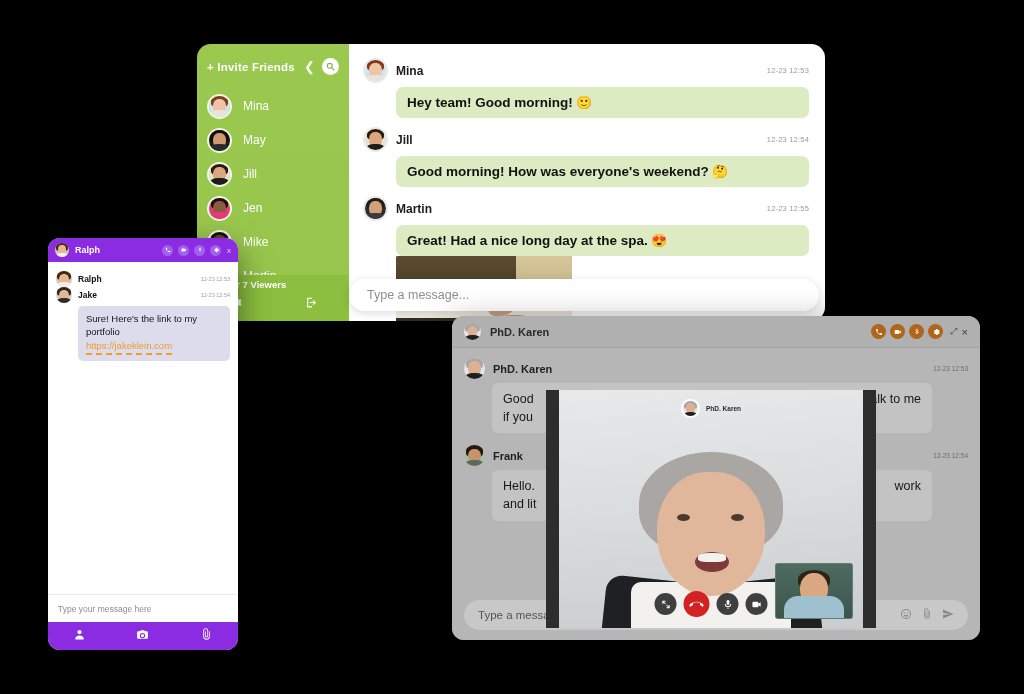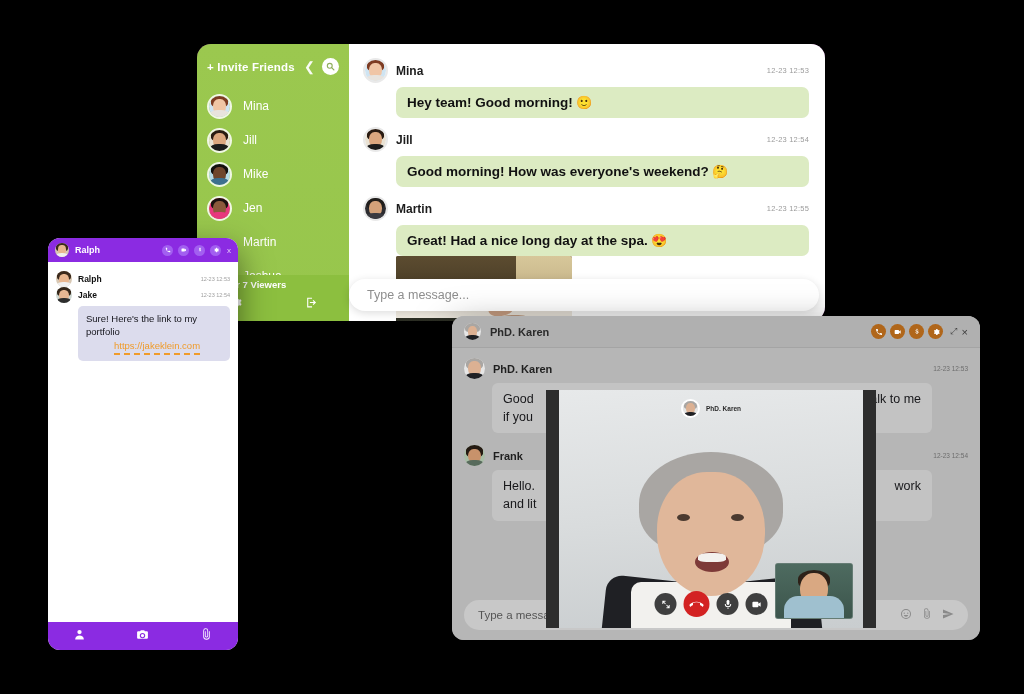--- a/index.html
+++ b/index.html
@@ -126,21 +126,21 @@
   .ph-body { flex: 1; background: #fff; padding: 9px 8px 0 8px; overflow: hidden; }
   .pm-head { display: flex; align-items: center; gap: 6px; }
   .pm-ava { width: 16px; height: 16px; border-radius: 50%; overflow:hidden; position: relative; flex:0 0 16px;}
   .pm-name { font-size: 8.5px; font-weight: 700; color: #111; }
   .pm-time { margin-left: auto; font-size: 5.5px; color: #9e9e9e; }
   .pm-bubble {
     margin-left: 22px; margin-top: 3px; margin-bottom: 10px;
     background: #dcdced; border-radius: 5px; padding: 6px 8px;
     font-size: 9.5px; line-height: 1.42; color: #15151c;
   }
-  .pm-link { color: #f09b2a; text-decoration: none; display:block; border-bottom: 2px dashed #f09b2a; padding-bottom:1px; width: fit-content; margin-left: 28px;}
+  .pm-link { color: #f09b2a; text-decoration: none; display:block; border-bottom: 2px dashed #f09b2a; padding-bottom:1px; width: fit-content;}
 
   .ph-composer {
     height: 28px; flex: 0 0 28px; background: #fff;
     border-top: 1px solid #ececec;
     display: flex; align-items: center; padding: 0 10px;
   }
   .ph-composer .ph { font-size: 8.5px; color: #8d8d8d; }
   .ph-tabbar {
     height: 28px; flex: 0 0 28px; background: #8b2be2;
     display: flex; align-items: center; justify-content: space-around;
@@ -287,49 +287,60 @@
                 <span class="hair" style="background:#7d3b22"></span>
                 <span class="face" style="background:#f0c5a5"></span>
                 <span class="body" style="background:#e8e3dd"></span>
               </span>
             </span>
           <span class="gs-name">Mina</span>
         </div>
         <div class="gs-item">
           <span class="gs-ava">
               <span class="f">
+                <span class="bg" style="background:#1a1a1a"></span>
+                <span class="hair" style="background:#140f0c;left:2%;width:96%;height:66%"></span>
+                <span class="face" style="background:#cf9a72"></span>
+                <span class="body" style="background:#2b2b2b"></span>
+              </span>
+            </span>
+          <span class="gs-name">May</span>
+        </div>
+        <div class="gs-item">
+          <span class="gs-ava">
+              <span class="f">
                 <span class="bg" style="background:#e9e2d4"></span>
                 <span class="hair" style="background:#2a1b12"></span>
                 <span class="face" style="background:#dca77f"></span>
                 <span class="body" style="background:#1c1c1c"></span>
               </span>
             </span>
           <span class="gs-name">Jill</span>
         </div>
         <div class="gs-item">
           <span class="gs-ava">
               <span class="f">
+                <span class="bg" style="background:#e8397e"></span>
+                <span class="hair" style="background:#1a1110"></span>
+                <span class="face" style="background:#8c5a3c"></span>
+                <span class="body" style="background:#e8397e"></span>
+              </span>
+            </span>
+          <span class="gs-name">Jen</span>
+        </div>
+        <div class="gs-item">
+          <span class="gs-ava">
+              <span class="f">
                 <span class="bg" style="background:#b7dce8"></span>
                 <span class="hair" style="background:#14100d"></span>
                 <span class="face" style="background:#6f462c"></span>
                 <span class="body" style="background:#3d6f8e"></span>
               </span>
             </span>
           <span class="gs-name">Mike</span>
-        </div>
-        <div class="gs-item">
-          <span class="gs-ava">
-              <span class="f">
-                <span class="bg" style="background:#e8397e"></span>
-                <span class="hair" style="background:#1a1110"></span>
-                <span class="face" style="background:#8c5a3c"></span>
-                <span class="body" style="background:#e8397e"></span>
-              </span>
-            </span>
-          <span class="gs-name">Jen</span>
         </div>
         <div class="gs-item">
           <span class="gs-ava" style="opacity:0"></span>
           <span class="gs-name">Martin</span>
         </div>
         <div class="gs-item">
           <span class="gs-ava" style="opacity:0"></span>
           <span class="gs-name">Joshua</span>
         </div>
 
@@ -491,20 +502,23 @@
           <span class="pm-name">Jake</span>
           <span class="pm-time">12-23 12:54</span>
         </div>
         <div class="pm-bubble">
           <span>Sure! Here's the link to my portfolio</span>
           <a class="pm-link" href="#">https://jakeklein.com</a>
         </div>
       </div>
     </div>
 
+    <div class="ph-composer">
+      <span class="ph">Type your message here</span>
+    </div>
 
     <div class="ph-tabbar">
       <span><svg viewBox="0 0 24 24">
             <circle cx="12" cy="7.5" r="4"></circle>
             <path d="M4 21c0-4.4 3.6-7 8-7s8 2.6 8 7z"></path>
           </svg></span>
       <span><svg viewBox="0 0 24 24">
             <path d="M9 4l-1.5 2H4a2 2 0 00-2 2v10a2 2 0 002 2h16a2 2 0 002-2V8a2 2 0 00-2-2h-3.5L15 4zm3 5a5 5 0 110 10 5 5 0 010-10zm0 2a3 3 0 100 6 3 3 0 000-6z"></path>
           </svg></span>
       <span><svg viewBox="0 0 24 24">

